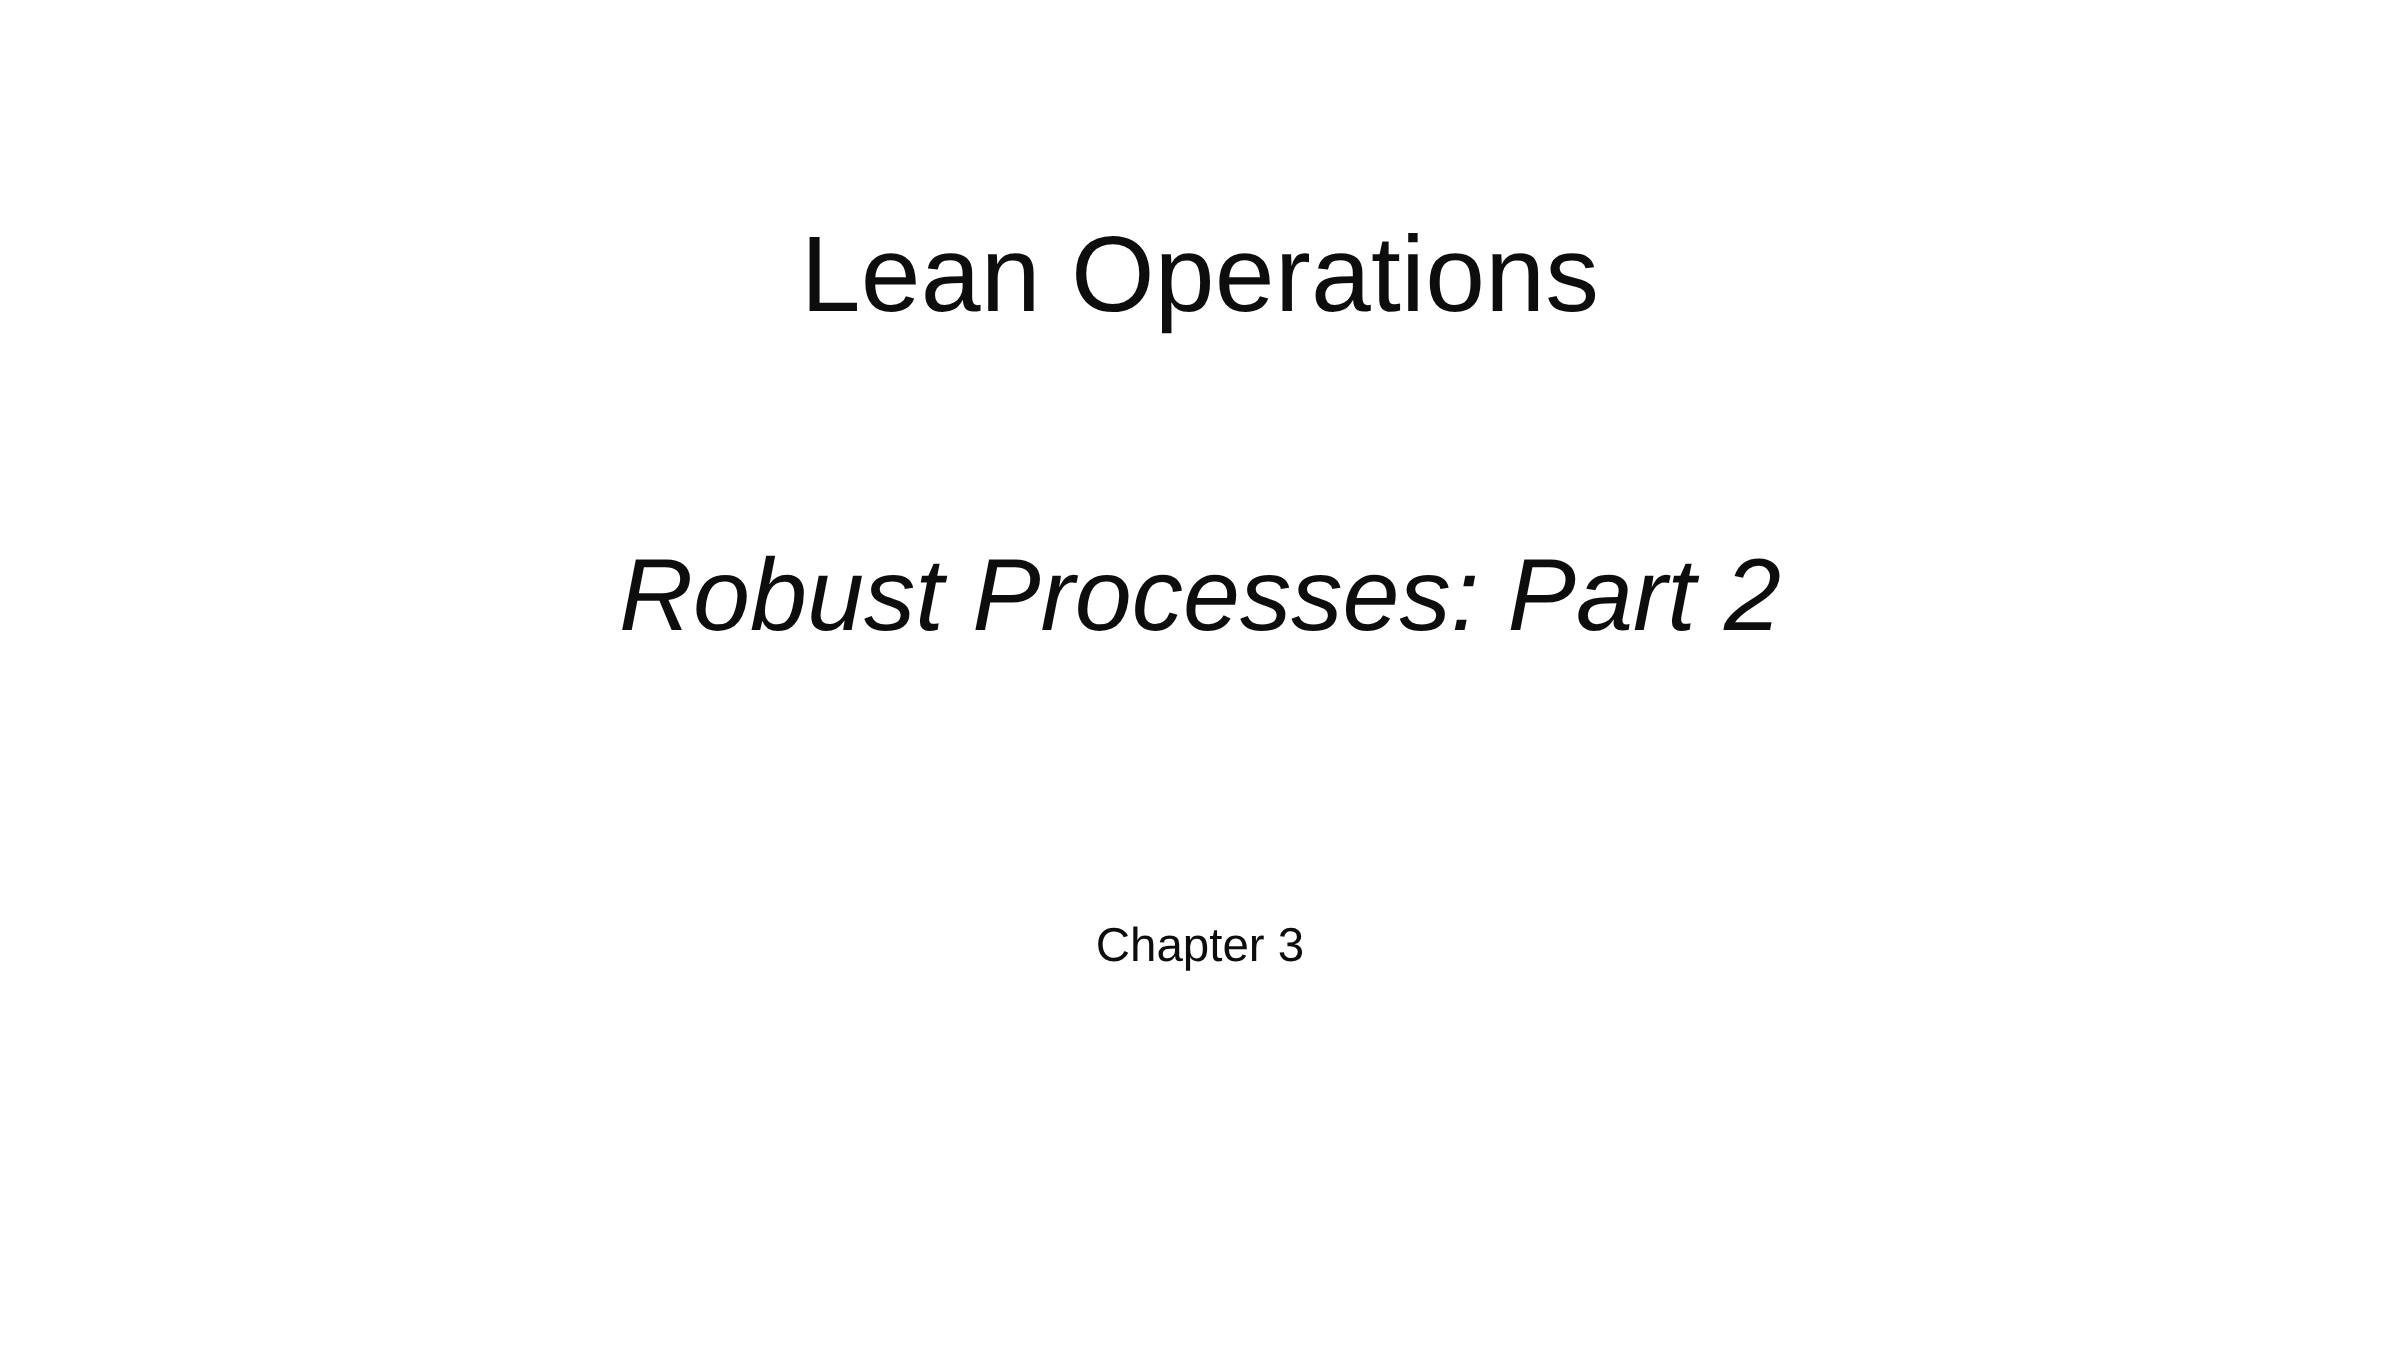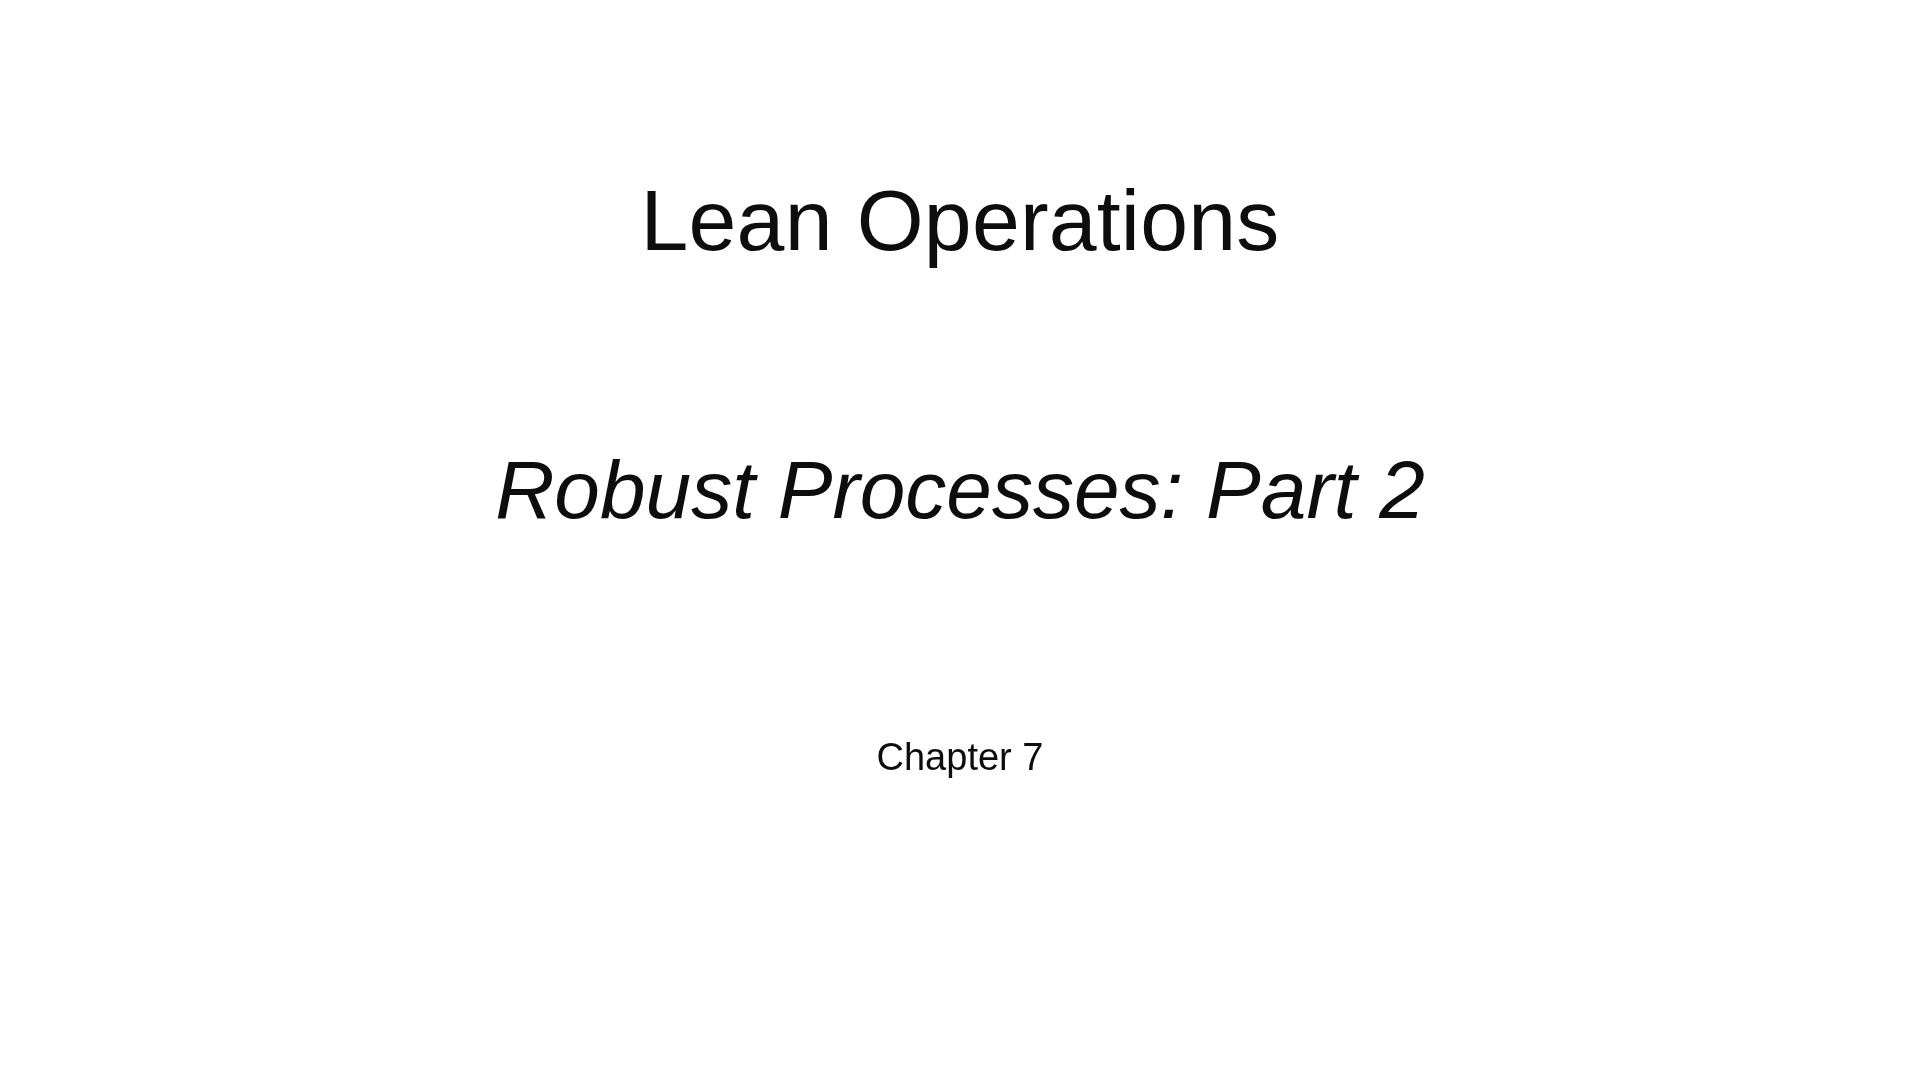--- a/index.html
+++ b/index.html
@@ -54,21 +54,21 @@
     width: 1920px;
     text-align: center;
   }
   .slide-subtitle {
     font-family: "Liberation Sans", sans-serif;
     font-size: 82px;
     font-weight: 400;
     font-style: italic;
     color: #0d0d0d;
     line-height: 1.18;
-    margin: 17px;
+    margin: 4px;
     white-space: nowrap;
   }
   .subtitle-line-2 {
     margin-top: 2px;
   }
   .chapter-block {
     position: absolute;
     top: 735px;
     left: 0;
     width: 1920px;
@@ -92,17 +92,17 @@
 
     <div class="title-block">
       <h1 class="slide-title">Lean Operations</h1>
     </div>
 
     <div class="subtitle-block">
       <div class="slide-subtitle">Robust Processes: Part 2</div>
     </div>
 
     <div class="chapter-block">
-      <div class="chapter-text">Chapter 7</div>
+      <div class="chapter-text">Chapter 3</div>
     </div>
 
   </div>
 </div>
 
 </body></html>

